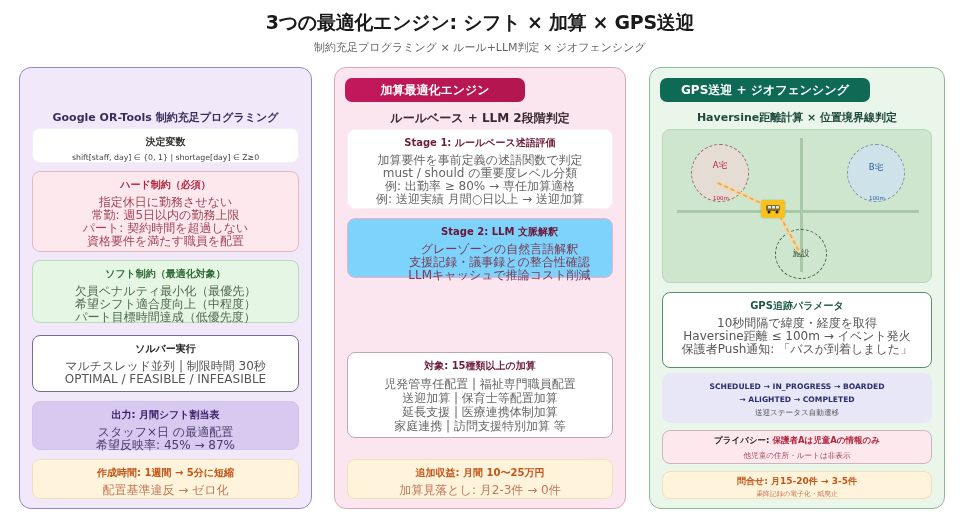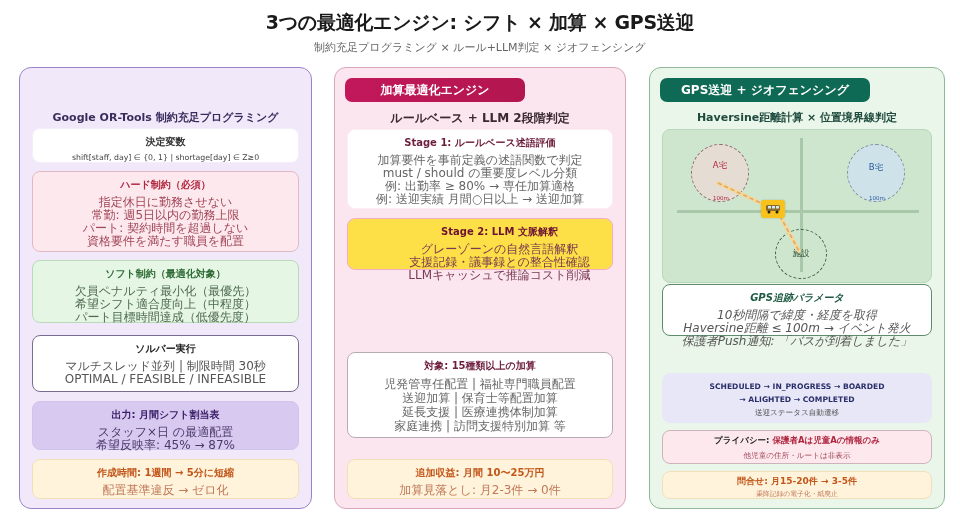--- a/index.html
+++ b/index.html
@@ -44,21 +44,21 @@
   .c1-output { top: 333px; height: 49px; background: #d8c9f0; border-color: #d2c3ec; }
   .c1-output .bt { color: #3b2068; }
   .c1-output .bl { color: #4a3a6a; }
   .c1-time { top: 391px; height: 40px; background: #fff3dc; border-color: #f3dfb7; }
   .c1-time .bt { color: #c2571a; }
   .c1-time .bl { color: #c07a5a; }
 
   
   .c2-stage1 { top: 61px; height: 80px; background: #ffffff; border-color: #fdeef4; }
   .c2-stage1 .bt { color: #6d1e3d; }
-  .c2-stage2 { top: 150px; height: 52px; background: #fde047; border-color: #f4adc6; padding-left: 39px; }
+  .c2-stage2 { top: 150px; height: 60px; background: #7dd3fc; border-color: #f4adc6; padding-left: 39px; }
   .c2-stage2 .bt { color: #6d1233; }
   .c2-stage2 .bl { color: #7a3a52; }
   .c2-sim { top: 222px; height: 52px; background: #fff3de; border-color: #f0dcc0; }
   .c2-sim .bt { color: #b35a1e; }
   .c2-sim .bl { color: #c07a5a; }
   .c2-target { top: 284px; height: 86px; background: #ffffff; border-color: #b9a9b3; }
   .c2-target .bt { color: #6d1e3d; }
   .c2-target .bl { line-height: 14px; }
   .c2-revenue { top: 391px; height: 40px; background: #fff3dc; border-color: #f3dfb7; }
   .c2-revenue .bt { color: #c2571a; }
@@ -71,21 +71,21 @@
   .zone { position: absolute; border-radius: 50%; border: 1.5px dashed; display: flex; align-items: center; justify-content: center; font-size: 8.5px; }
   .zone-a { left: 28px; top: 14px; width: 58px; height: 58px; background: rgba(240,215,215,0.7); border-color: #8a6a6a; color: #b0263f; }
   .zone-b { left: 184px; top: 14px; width: 58px; height: 58px; background: rgba(205,225,240,0.8); border-color: #7f8e9a; color: #2a5a9a; }
   .zone-f { left: 112px; top: 99px; width: 52px; height: 50px; background: transparent; border-color: #3e5e44; color: #2e4a34; }
   .zone-radius { position: absolute; font-size: 5.5px; }
   .zone-radius-a { left: 50px; top: 65px; color: #b0263f; }
   .zone-radius-b { left: 206px; top: 65px; color: #2a5a9a; }
   .route-line { position: absolute; }
   .van { position: absolute; left: 98px; top: 70px; width: 24px; height: 18px; background: #f7c21b; border-radius: 3px; display: flex; align-items: center; justify-content: center; box-shadow: 0 0 2px rgba(0,0,0,0.2); }
 
-  .c3-params { top: 216px; height: 52px; background: #ffffff; border-color: #5f8c6c; font-style: italic; }
+  .c3-params { top: 224px; height: 76px; background: #ffffff; border-color: #5f8c6c; }
   .c3-params .bt { color: #1e5a42; }
   .c3-params .bl { color: #555; }
   .c3-status { top: 305px; height: 50px; background: #e7e7f8; border-color: #e7e7f8; }
   .c3-status .bs { font-weight: bold; font-size: 7.6px; color: #2a2f6a; line-height: 13px; }
   .c3-status .bl { color: #555; font-size: 7.6px; }
   .c3-privacy { top: 362px; height: 34px; background: #fde8ee; border-color: #cdb4ba; padding-top: 4px; }
   .c3-privacy .bt { color: #222; font-size: 8.5px; margin-bottom: 2px; }
   .c3-privacy .bt .hl { color: #b0263f; }
   .c3-privacy .bl { color: #a14656; font-size: 7.6px; }
   .c3-inquiry { top: 403px; height: 28px; background: #fff3dc; border-color: #f3dfb7; padding-top: 3px; }

